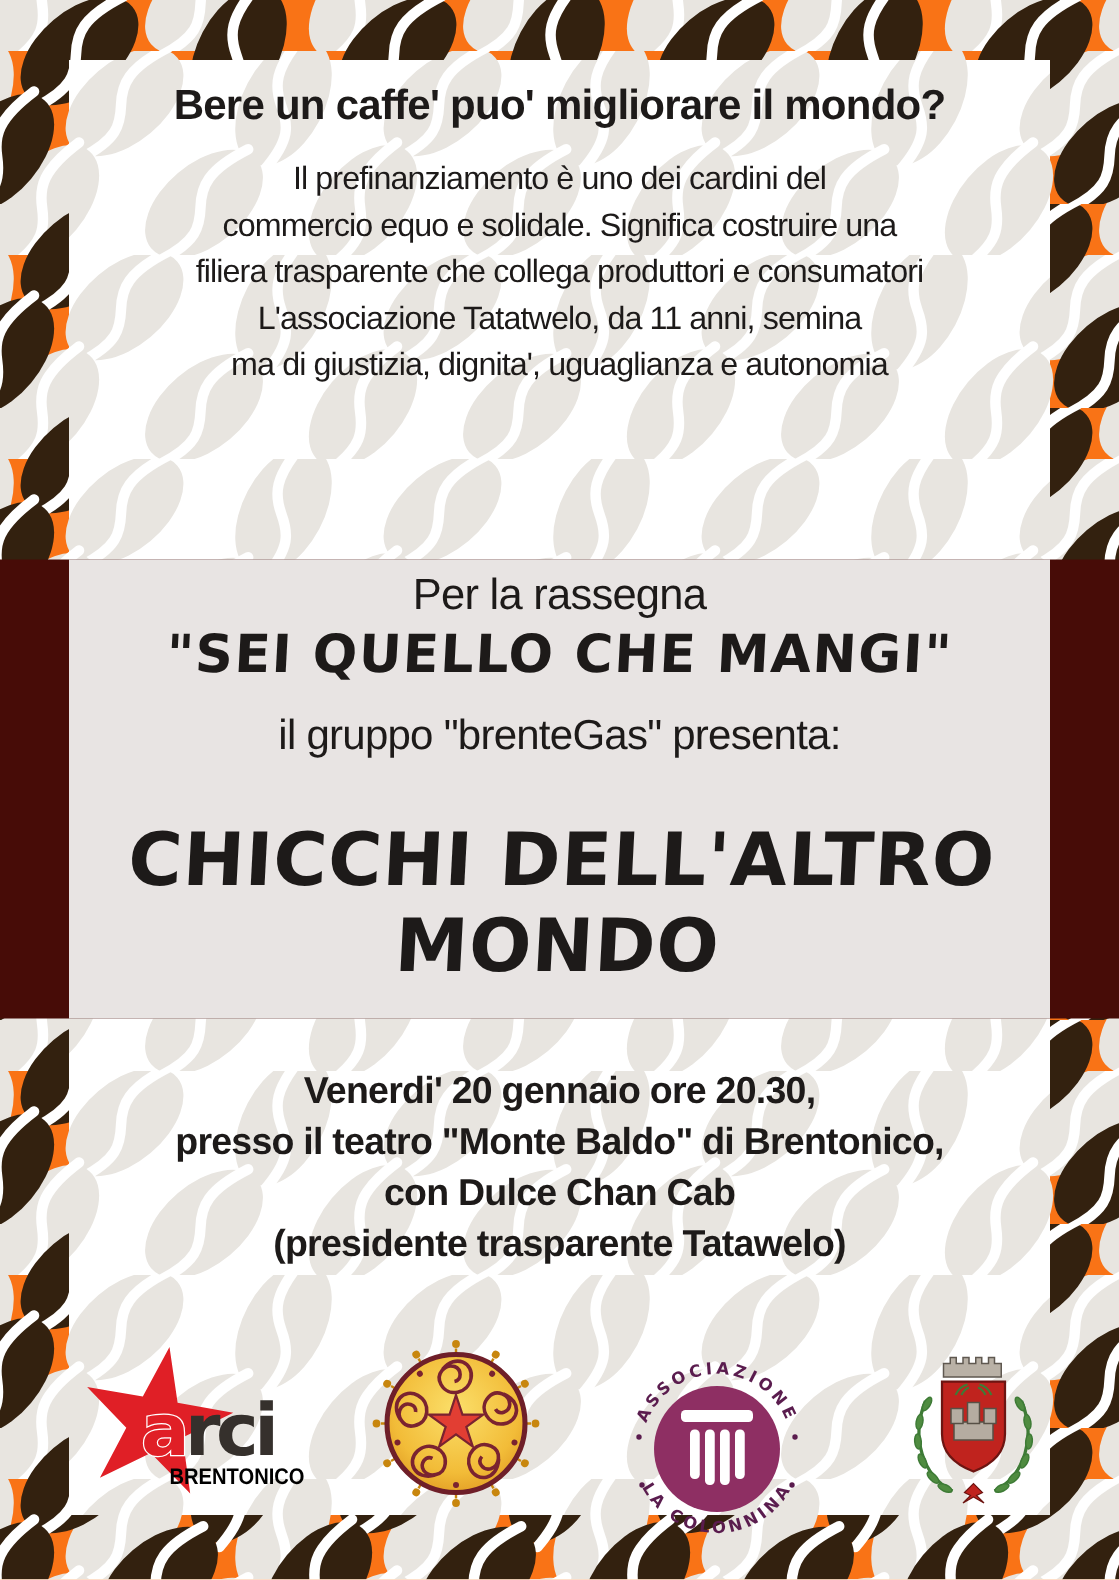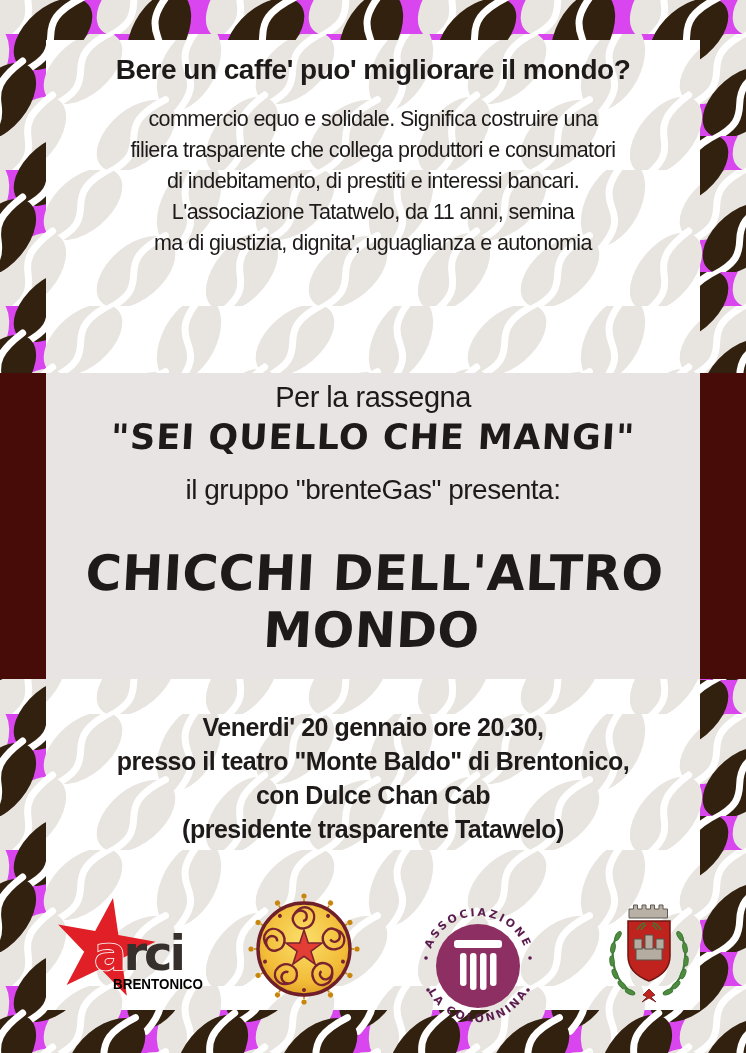--- a/index.html
+++ b/index.html
@@ -1,16 +1,16 @@
 <!DOCTYPE html>
 <html><head>
 <meta charset="utf-8">
 <style>
   html,body{margin:0;padding:0;background:#fff;}
-  .poster{position:relative;width:746px;height:1053px;background:#d946ef;overflow:hidden;
+  .poster{position:relative;width:746px;height:1053px;background:#f97316;overflow:hidden;
           font-family:"Liberation Sans",sans-serif;color:#1d1a19;text-decoration:underline;}
   .layer{position:absolute;left:0;top:0;}
   .content-box{position:absolute;left:46px;top:40px;width:654px;height:970px;background:#ffffff;overflow:hidden;}
   .band{position:absolute;left:0;top:373px;width:746px;height:306px;background:#470c07;}
   .band-inner{position:absolute;left:46px;top:0;width:654px;height:306px;background:#e8e4e3;}
   .txt{position:absolute;left:0;width:746px;text-align:center;white-space:nowrap;}
   .intro-title{top:54px;font-size:28px;font-weight:bold;letter-spacing:-0.5px;}
   .intro-body{top:104px;font-size:21.5px;line-height:31px;letter-spacing:-0.6px;}
   .kicker{top:381px;font-size:29px;letter-spacing:-0.5px;}
   .marker{font-family:"DejaVu Sans",sans-serif;font-weight:bold;transform:skewX(-3deg);}
@@ -76,23 +76,23 @@
       <rect width="654" height="970" fill="url(#plc)"></rect>
     </svg>
   </div>
 
   <div class="band">
     <div class="band-inner"></div>
   </div>
 
   <div class="txt intro-title">Bere un caffe' puo' migliorare il mondo?</div>
   <div class="txt intro-body">
+    <div>Il prefinanziamento è uno dei cardini del</div>
     <div>commercio equo e solidale. Significa costruire una</div>
     <div>filiera trasparente che collega produttori e consumatori</div>
-    <div>di indebitamento, di prestiti e interessi bancari.</div>
     <div>L'associazione Tatatwelo, da 11 anni, semina</div>
     <div>ma di giustizia, dignita', uguaglianza e autonomia</div>
   </div>
 
   <div class="txt kicker">Per la rassegna</div>
   <div class="txt series marker">"SEI QUELLO CHE MANGI"</div>
   <div class="txt presents">il gruppo "brenteGas"  presenta:</div>
   <div class="txt maintitle marker">
     <div>CHICCHI DELL'ALTRO</div>
     <div>MONDO</div>

